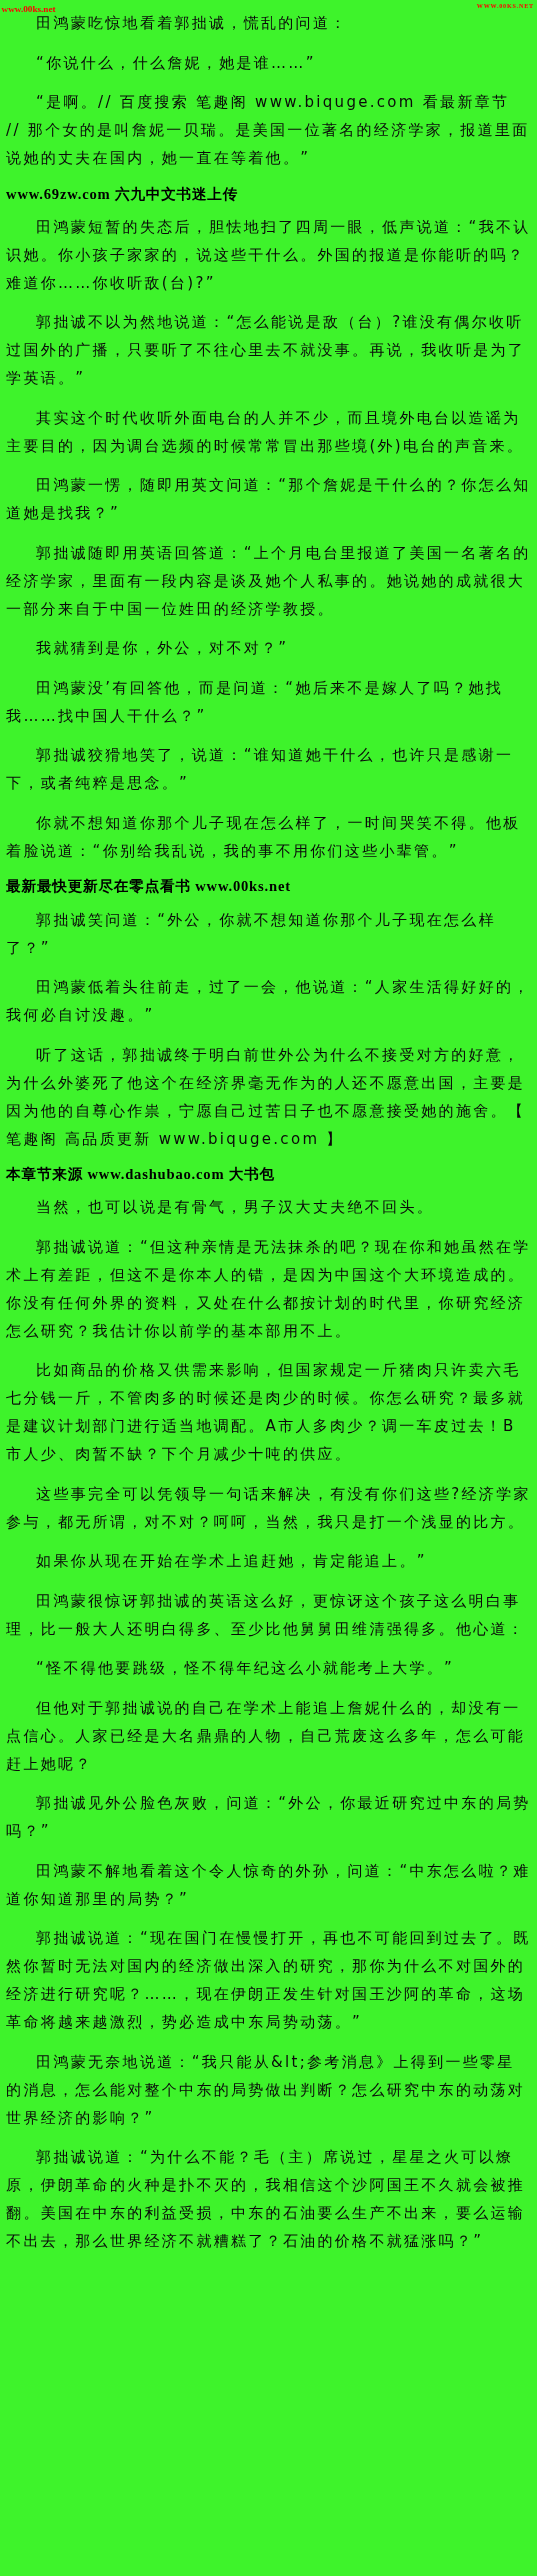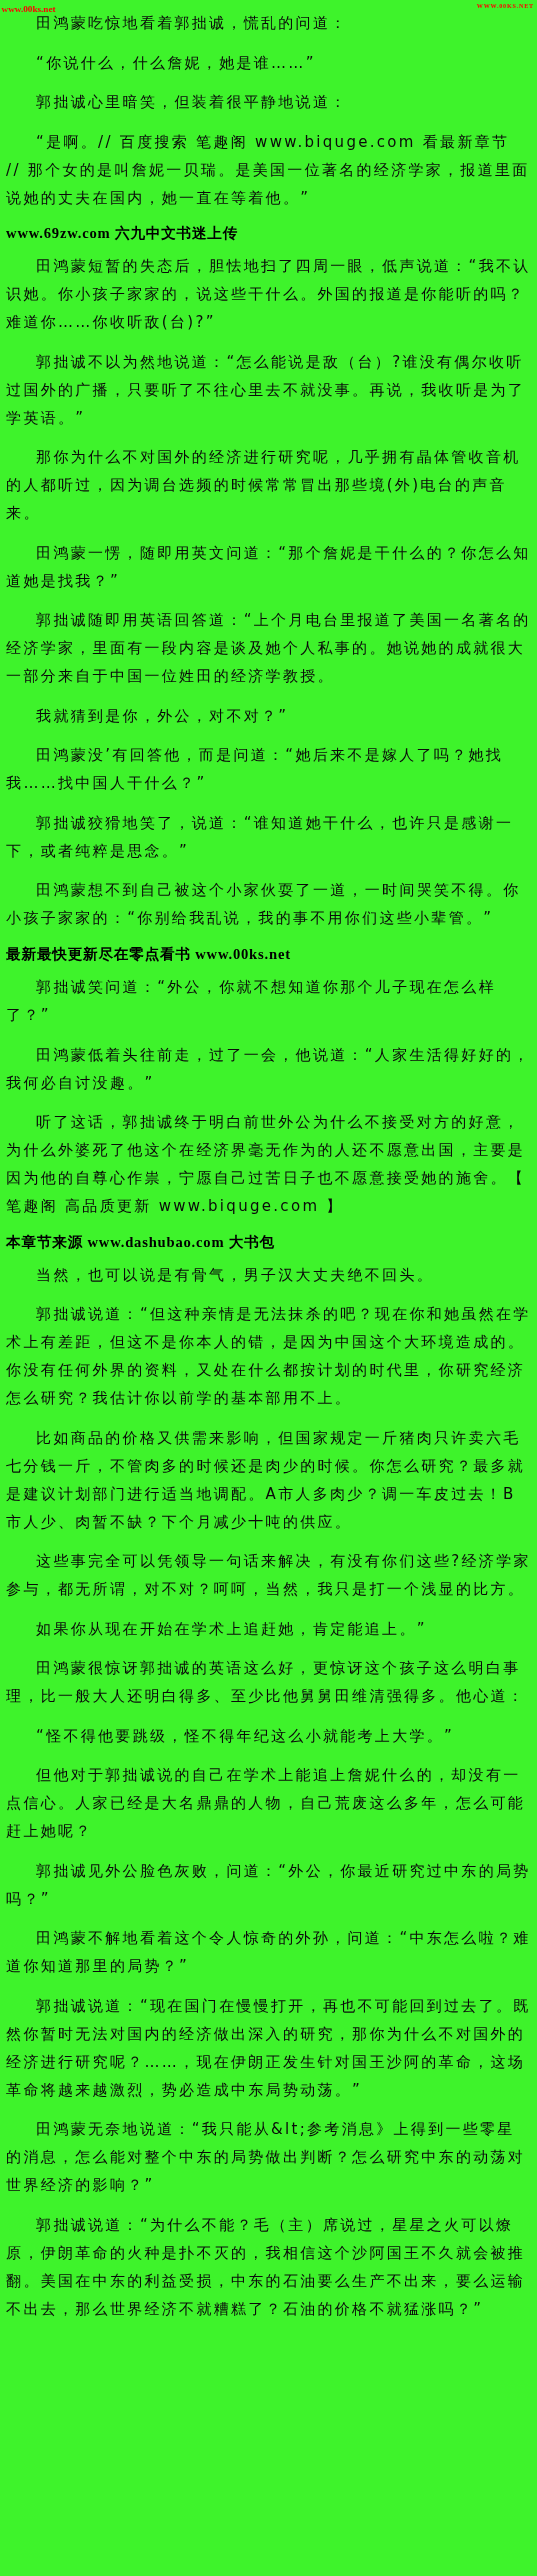--- a/index.html
+++ b/index.html
@@ -47,32 +47,31 @@
 </style>
 </head>
 <body>
 
 <div class="watermark wm-tl">www.00ks.net</div>
 <div class="watermark wm-tr">WWW.00KS.NET</div>
 
 <main id="paragraphs">
     <p class="body-para">田鸿蒙吃惊地看着郭拙诚，慌乱的问道：</p>
     <p class="body-para">“你说什么，什么詹妮，她是谁……”</p>
-    <p class="body-para">郭拙诚心里暗笑，但装着很平静地说道：</p>
     <p class="body-para">“是啊。// 百度搜索 笔趣阁 www.biquge.com 看最新章节 // 那个女的是叫詹妮一贝瑞。是美国一位著名的经济学家，报道里面说她的丈夫在国内，她一直在等着他。”</p>
     <p class="ad-line">www.69zw.com 六九中文书迷上传</p>
     <p class="body-para">田鸿蒙短暂的失态后，胆怯地扫了四周一眼，低声说道：“我不认识她。你小孩子家家的，说这些干什么。外国的报道是你能听的吗？难道你……你收听敌(台)?”</p>
     <p class="body-para">郭拙诚不以为然地说道：“怎么能说是敌（台）?谁没有偶尔收听过国外的广播，只要听了不往心里去不就没事。再说，我收听是为了学英语。”</p>
-    <p class="body-para">那你为什么不对国外的经济进行研究呢，几乎拥有晶体管收音机的人都听过，因为调台选频的时候常常冒出那些境(外)电台的声音来。</p>
+    <p class="body-para">其实这个时代收听外面电台的人并不少，而且境外电台以造谣为主要目的，因为调台选频的时候常常冒出那些境(外)电台的声音来。</p>
     <p class="body-para">田鸿蒙一愣，随即用英文问道：“那个詹妮是干什么的？你怎么知道她是找我？”</p>
     <p class="body-para">郭拙诚随即用英语回答道：“上个月电台里报道了美国一名著名的经济学家，里面有一段内容是谈及她个人私事的。她说她的成就很大一部分来自于中国一位姓田的经济学教授。</p>
     <p class="body-para">我就猜到是你，外公，对不对？”</p>
     <p class="body-para">田鸿蒙没’有回答他，而是问道：“她后来不是嫁人了吗？她找我……找中国人干什么？”</p>
     <p class="body-para">郭拙诚狡猾地笑了，说道：“谁知道她干什么，也许只是感谢一下，或者纯粹是思念。”</p>
-    <p class="body-para">田鸿蒙想不到自己被这个小家伙耍了一道，一时间哭笑不得。你小孩子家家的：“你别给我乱说，我的事不用你们这些小辈管。”</p>
+    <p class="body-para">你就不想知道你那个儿子现在怎么样了，一时间哭笑不得。他板着脸说道：“你别给我乱说，我的事不用你们这些小辈管。”</p>
     <p class="ad-line">最新最快更新尽在零点看书 www.00ks.net</p>
     <p class="body-para">郭拙诚笑问道：“外公，你就不想知道你那个儿子现在怎么样了？”</p>
     <p class="body-para">田鸿蒙低着头往前走，过了一会，他说道：“人家生活得好好的，我何必自讨没趣。”</p>
     <p class="body-para">听了这话，郭拙诚终于明白前世外公为什么不接受对方的好意，为什么外婆死了他这个在经济界毫无作为的人还不愿意出国，主要是因为他的自尊心作祟，宁愿自己过苦日子也不愿意接受她的施舍。【 笔趣阁 高品质更新 www.biquge.com 】</p>
     <p class="ad-line">本章节来源 www.dashubao.com 大书包</p>
     <p class="body-para">当然，也可以说是有骨气，男子汉大丈夫绝不回头。</p>
     <p class="body-para">郭拙诚说道：“但这种亲情是无法抹杀的吧？现在你和她虽然在学术上有差距，但这不是你本人的错，是因为中国这个大环境造成的。你没有任何外界的资料，又处在什么都按计划的时代里，你研究经济怎么研究？我估计你以前学的基本部用不上。</p>
     <p class="body-para">比如商品的价格又供需来影响，但国家规定一斤猪肉只许卖六毛七分钱一斤，不管肉多的时候还是肉少的时候。你怎么研究？最多就是建议计划部门进行适当地调配。A市人多肉少？调一车皮过去！B市人少、肉暂不缺？下个月减少十吨的供应。</p>
     <p class="body-para">这些事完全可以凭领导一句话来解决，有没有你们这些?经济学家参与，都无所谓，对不对？呵呵，当然，我只是打一个浅显的比方。</p>
     <p class="body-para">如果你从现在开始在学术上追赶她，肯定能追上。”</p>

